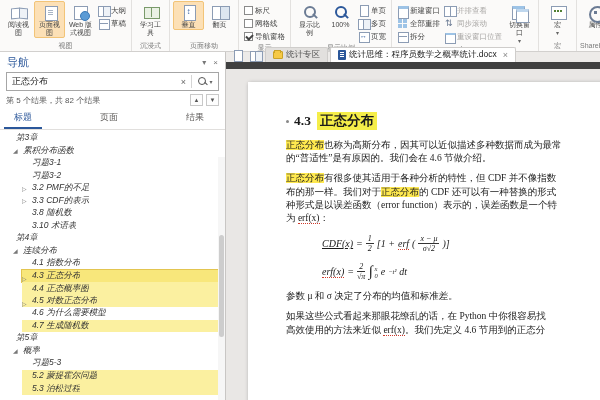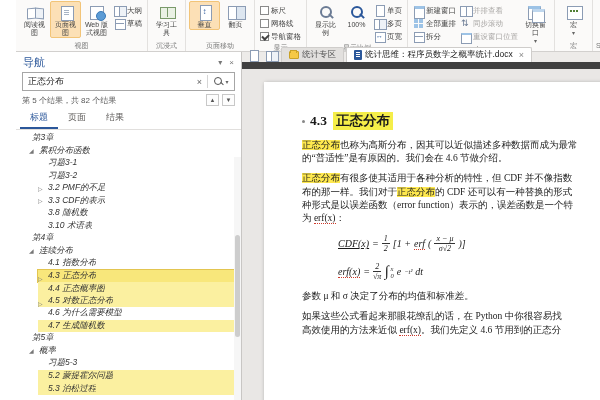--- a/index.html
+++ b/index.html
@@ -1,18 +1,18 @@
 <!DOCTYPE html>
 <html><head>
 <meta charset="utf-8">
 <style>
   * { margin:0; padding:0; box-sizing:border-box; }
   html,body { background:#888; }
   body { font-family:"Liberation Sans","DejaVu Sans",sans-serif; }
-  .app { width:600px; height:400px; background:#fff; overflow:hidden; position:relative; font-size:9px; color:#333; margin:0 auto;padding-left:16px; }
+  .app { width:600px; height:400px; background:#fff; overflow:hidden; position:relative; font-size:9px; color:#333; margin:0 auto; }
 
   
   .ribbon { height:52px; background:#fbfaf9; border-bottom:1px solid #d2d0ce; display:flex; overflow:hidden; }
   .rgroup { display:flex; flex-direction:column; border-right:1px solid #e3e1df; padding:1px 3px 0; flex:none; }
   .rrow { flex:1; display:flex; align-items:flex-start; }
   .rgroup-label { height:10px; line-height:10px; text-align:center; font-size:7px; color:#7a7a7a; white-space:nowrap; overflow:hidden; }
   .bigbtn { width:31px; display:flex; flex-direction:column; align-items:center; padding:2px 1px 0; border-radius:2px; border:1px solid transparent; }
   .bigbtn .blabel { font-size:7px; line-height:8px; text-align:center; color:#444; max-width:30px; }
   .bigbtn.active { background:#fce0b6; border-color:#f2c478; }
   .smallcol { display:flex; flex-direction:column; padding:3px 2px 0; }
@@ -78,21 +78,21 @@
   .nav-title { color:#2b579a; font-size:11px; flex:1; }
   .nav-hbtn { color:#777; font-size:8px; }
   .nav-search { height:19px; margin:0 6px 3px; border:1px solid #a6a6a6; display:flex; align-items:center; padding-left:5px; background:#fff; }
   .search-text { flex:1; border:none; outline:none; font-size:9px; color:#222; font-family:inherit; min-width:0; background:transparent; }
   .search-clear { width:15px; text-align:center; color:#666; font-size:9px; }
   .search-sep { width:1px; height:13px; background:#d5d5d5; }
   .search-mag { width:26px; display:flex; align-items:center; justify-content:center; gap:1px; }
   .nav-results { display:flex; align-items:center; font-size:8px; color:#595959; padding:0 6px 3px; }
   .nav-results .txt { flex:1; white-space:nowrap; overflow:hidden; }
   .res-btn { width:13px; height:12px; border:1px solid #c8c8c8; background:#fdfdfd; font-size:6px; color:#555; display:flex; align-items:center; justify-content:center; margin-left:3px; }
-  .nav-tabs { display:flex; border-bottom:1px solid #e1dfdd; font-size:9px; padding:0 4px; }
+  .nav-tabs { display:flex; border-bottom:1px solid #e1dfdd; font-size:9px; padding:0 4px;gap:48px; }
   .nav-tab { padding:2px 10px 3px; color:#605e5c; }
   .nav-tab.active { color:#2b579a; border-bottom:2px solid #2b579a; }
   .nav-tree { flex:1; overflow:hidden; padding-top:2px; font-size:8.5px; position:relative; }
   .tree-item { height:12.5px; display:flex;font-style:italic; }
   .tree-inner { flex:1; display:flex; align-items:center; height:100%; }
   .tree-inner.hl { background:#fbf0a0;align-items:flex-end; }
   .tree-inner.sel { background:#f8e77b; outline:1px solid #e3c550; }
   .lvl1 { padding-left:6px; }
   .lvl2 { padding-left:13px; }
   .lvl3 { padding-left:22px; }

